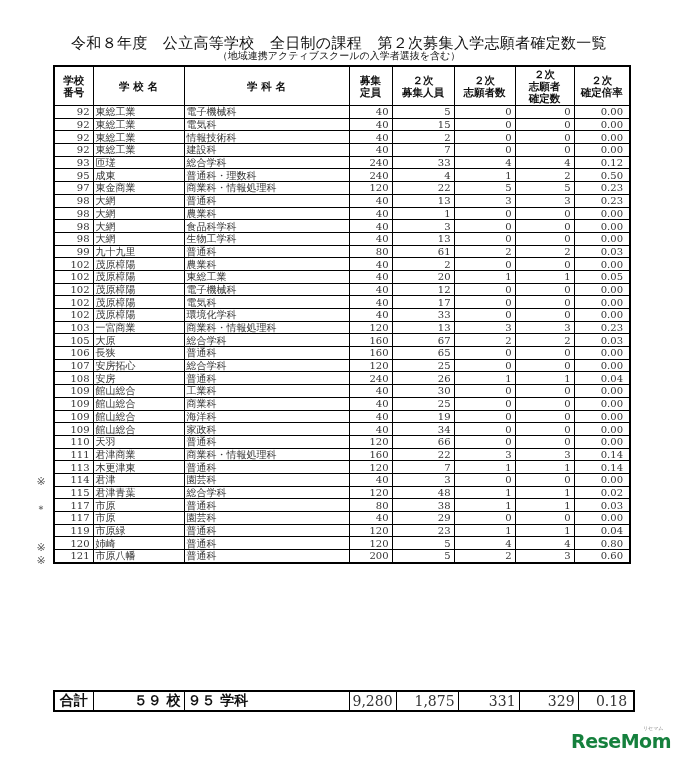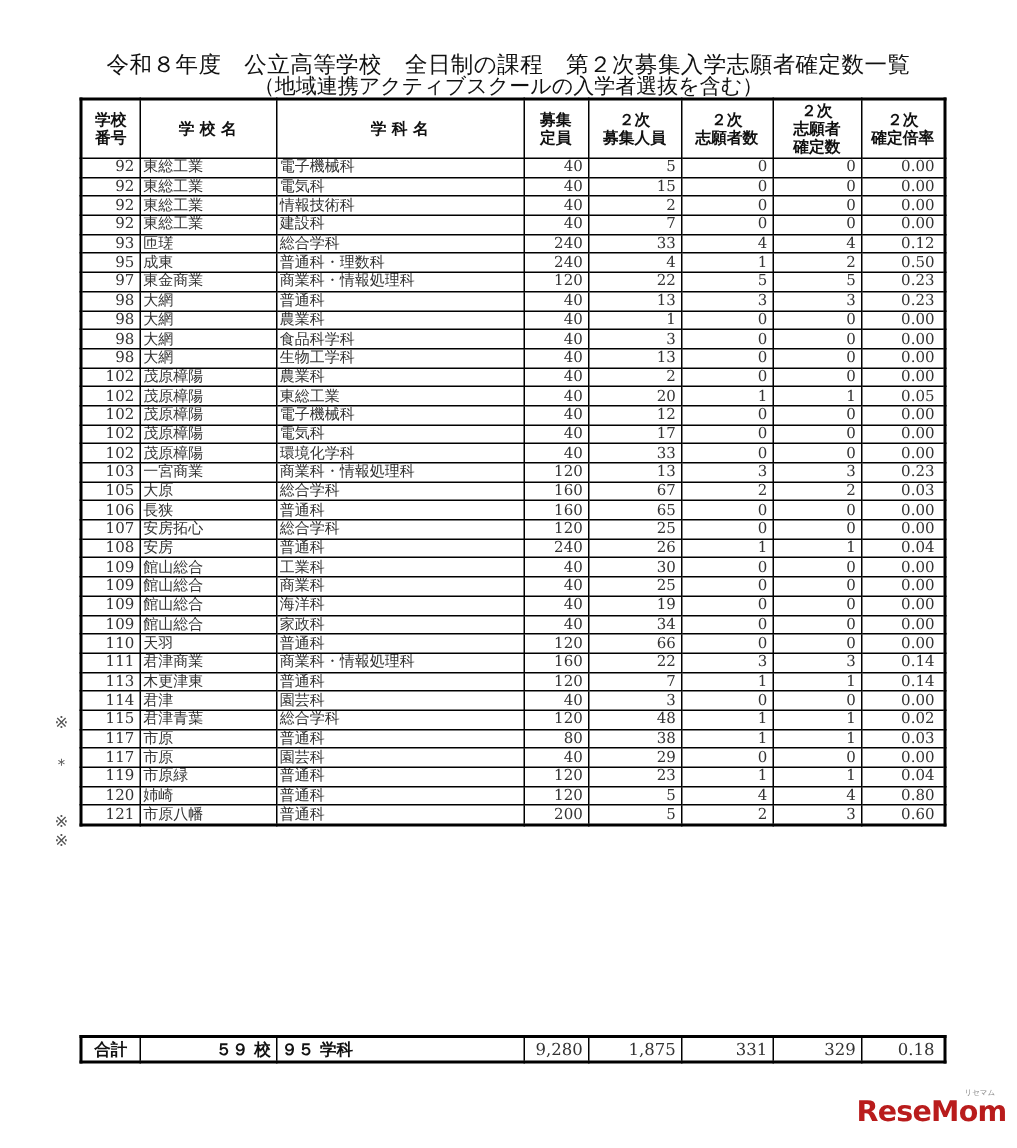--- a/index.html
+++ b/index.html
@@ -1,38 +1,38 @@
 <!DOCTYPE html>
 <html><head>
 <meta charset="utf-8">
 <style>
   html, body { margin: 0; padding: 0; background: #ffffff; }
   body { width: 678px; height: 765px; position: relative; overflow: hidden;
          font-family: "DejaVu Sans", "Liberation Sans", sans-serif; color: #111; }
   .title { position: absolute; left: 0; width: 678px; text-align: center; font-size: 15px; }
   .title.t1 { top: 34px; letter-spacing: 0.3px; }
-  .title.t2 { top: 49px; font-size: 14px; }
+  .title.t2 { top: 49px; font-size: 10px; }
   table { border-collapse: collapse; position: absolute; left: 53px; table-layout: fixed; }
   #main { top: 65px; border: 2px solid #000; }
   #main th { border: 1.5px solid #000; font-weight: bold; font-size: 10.5px; line-height: 12px;
              text-align: center; vertical-align: middle; padding: 0; height: 38px; }
   #main td { border: 1.5px solid #000; font-family: "DejaVu Serif", "Liberation Serif", serif;
              font-size: 10px; height: 11.7px; line-height: 11px; padding: 0 3px; white-space: nowrap;
              overflow: hidden; color: #333; }
   #main td.num { text-align: right; }
   #main td.ratio { text-align: right; padding-right: 6px; }
   #main td.txt { text-align: left; padding-left: 2px; }
   .mark { position: absolute; left: 34px; font-size: 11px; color: #555; width: 14px; text-align: center; }
   #total { top: 690px; border: 2px solid #000; }
-  #total td { border: 1.5px solid #000; height: 15px; font-size: 11px; padding: 0 3px; white-space: nowrap; }
+  #total td { border: 1.5px solid #000; height: 15px; font-size: 14px; padding: 0 3px; white-space: nowrap; }
   #total td.bold { font-weight: bold; font-family: "DejaVu Sans", "Liberation Sans", sans-serif; }
   #total td.num { text-align: right; font-family: "DejaVu Serif", "Liberation Serif", serif; color: #333; }
   #total td.label { text-align: center; }
   .logo { position: absolute; left: 571px; top: 730px; font-family: "DejaVu Sans", "Liberation Sans", sans-serif;
-          font-weight: bold; font-size: 19px; color: #b91c1c; letter-spacing: -0.5px; }
+          font-weight: bold; font-size: 19px; color: #15803d; letter-spacing: -0.5px; }
   .logo-sub { position: absolute; left: 643px; top: 725px; font-size: 5px; color: #888; }
 </style>
 </head>
 <body>
 
 <div class="title t1">令和８年度　公立高等学校　全日制の課程　第２次募集入学志願者確定数一覧</div>
 <div class="title t2">（地域連携アクティブスクールの入学者選抜を含む）</div>
 
 <div id="marks">
     <div class="mark" style="top: 475.2px;">※</div>
@@ -169,20 +169,30 @@
         <td class="num">98</td>
         <td class="txt">大網</td>
         <td class="txt">生物工学科</td>
         <td class="num">40</td>
         <td class="num">13</td>
         <td class="num">0</td>
         <td class="num">0</td>
         <td class="ratio">0.00</td>
       </tr>
       <tr>
+        <td class="num">99</td>
+        <td class="txt">九十九里</td>
+        <td class="txt">普通科</td>
+        <td class="num">80</td>
+        <td class="num">61</td>
+        <td class="num">2</td>
+        <td class="num">2</td>
+        <td class="ratio">0.03</td>
+      </tr>
+      <tr>
         <td class="num">102</td>
         <td class="txt">茂原樟陽</td>
         <td class="txt">農業科</td>
         <td class="num">40</td>
         <td class="num">2</td>
         <td class="num">0</td>
         <td class="num">0</td>
         <td class="ratio">0.00</td>
       </tr>
       <tr>

